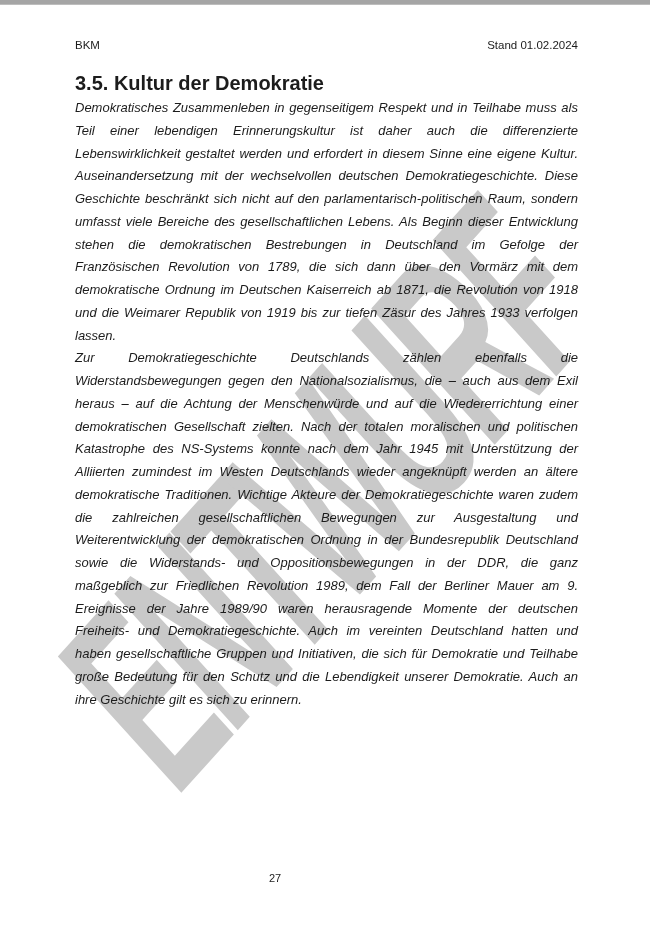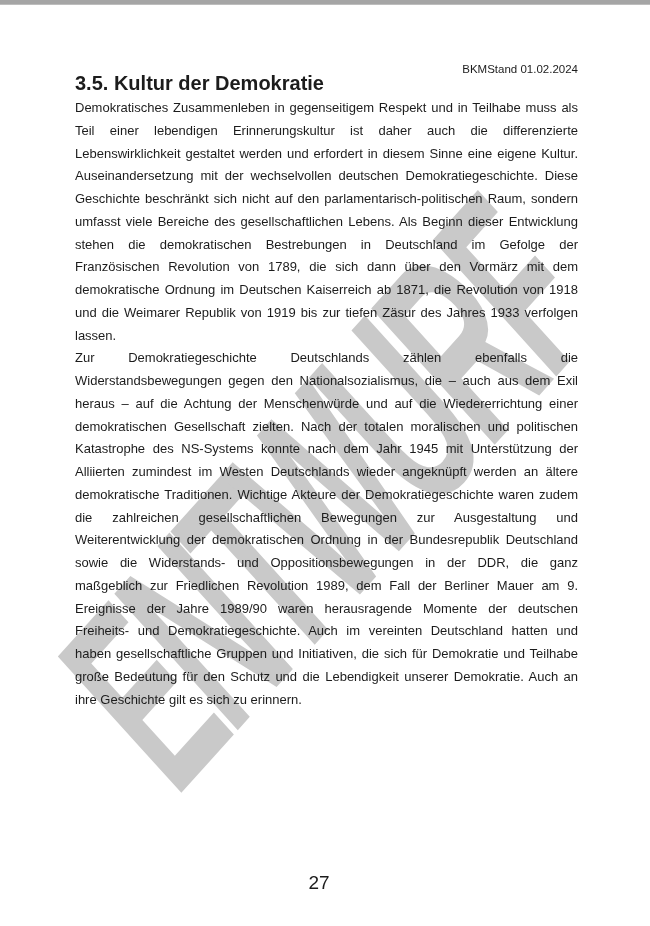--- a/index.html
+++ b/index.html
@@ -41,23 +41,22 @@
   .content {
     position: relative;
     z-index: 1;
   }
   .page-header {
     position: absolute;
     top: 39px;
     left: 75px;
     width: 503px;
     display: flex;
-    justify-content: flex-end;
+    justify-content: space-between;
     font-size: 11.5px;
-    margin-top: 24px;
   }
   .section-heading {
     position: absolute;
     top: 72px;
     left: 75px;
     width: 503px;
     font-size: 20px;
     font-weight: bold;
   }
   .body-text {
@@ -66,33 +65,33 @@
     left: 75px;
     width: 503px;
     font-size: 13px;
     line-height: 22.75px;
   }
   .line {
     text-align: justify;
     text-align-last: justify;
     white-space: nowrap;
     overflow: visible;
+    font-style: italic;
   }
   .line.last {
     text-align: center;
     text-align-last: left;
   }
   .page-number {
     position: absolute;
     top: 872px;
     left: 0;
     width: 550px;
     text-align: center;
-    font-size: 19px;
-    padding-left: 44px;
+    font-size: 11px;
   }
 </style>
 </head>
 <body>
 
 <div class="top-bar"></div>
 
 <div class="watermark">ENTWURF</div>
 
 <div class="content">

